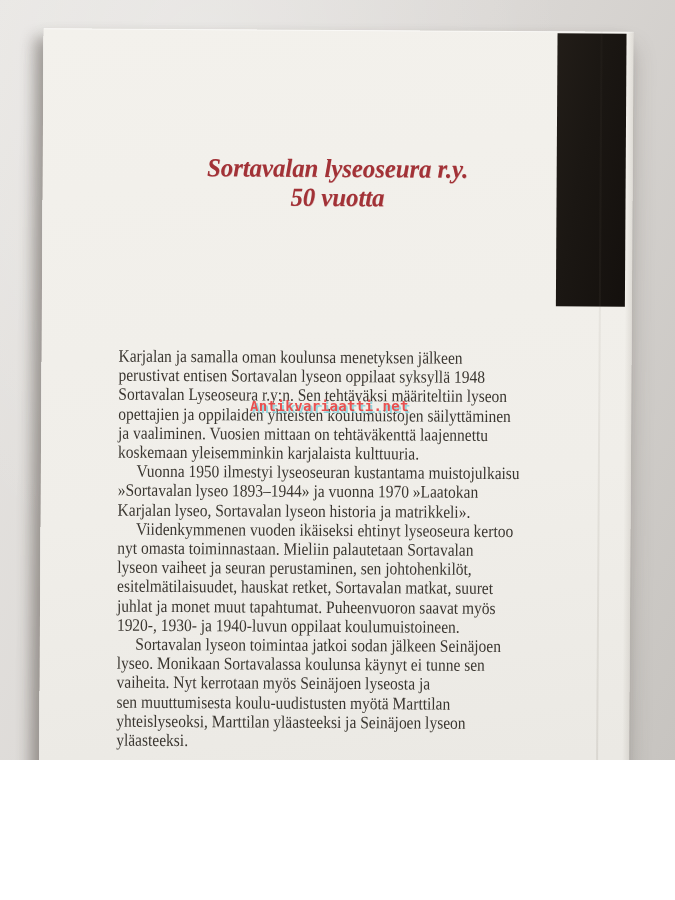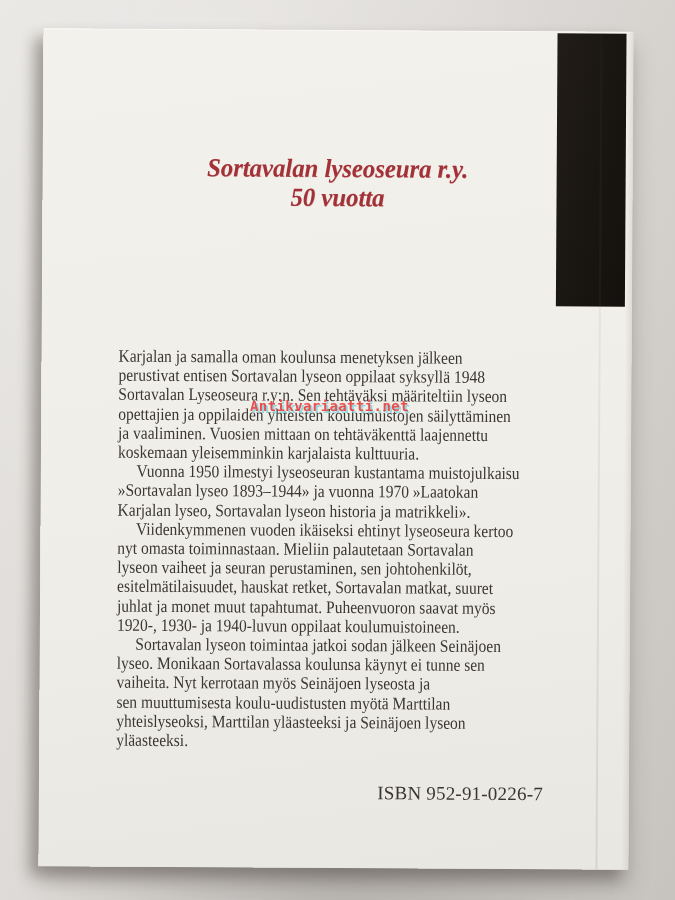--- a/index.html
+++ b/index.html
@@ -13,21 +13,21 @@
     --watermark-red: #e84343;
     --watermark-glow: #8fd4dc;
   }
   html, body {
     margin: 0; padding: 0;
     width: 675px; height: 900px;
     font-family: "Liberation Serif", serif;
   }
   .scene {
     position: relative;
-    width: 675px; height: 900px;
+    width: 675px; height: 760px;
     overflow: hidden;
     background: linear-gradient(115deg, var(--background-top) 0%, #dbd8d5 48%, var(--background-bottom) 100%);
   }
   
   .scene::after {
     content: "";
     position: absolute; inset: 0;
     background: radial-gradient(ellipse at 30% 10%, rgba(255,255,255,0.25) 0%, rgba(0,0,0,0) 55%),
                 radial-gradient(ellipse at 50% 115%, rgba(60,55,50,0.18) 0%, rgba(0,0,0,0) 60%);
     pointer-events: none;

